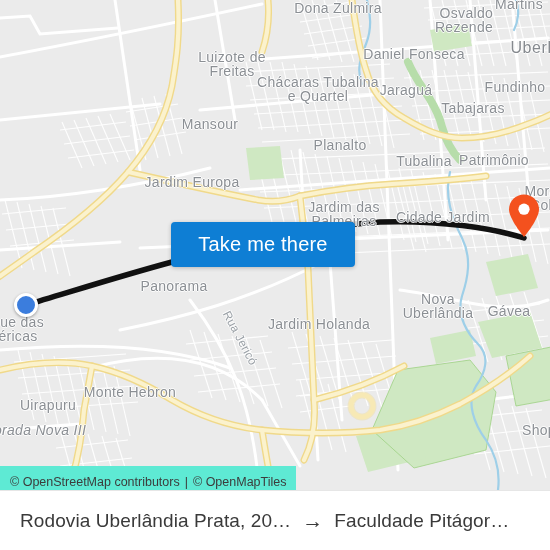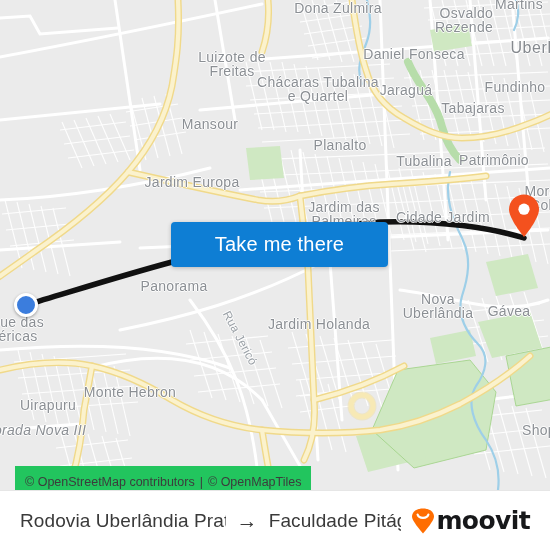--- a/index.html
+++ b/index.html
@@ -61,41 +61,41 @@
     position: absolute;
     left: 524px; top: 238px;
     width: 32px; height: 44px;
     margin-left: -16px; margin-top: -44px;
   }
 
   
   #take-me-there {
     position: absolute;
     left: 171px; top: 222px;
-    width: 217px; height: 45px;
+    width: 184px; height: 45px;
     background: #0e7ed4;
     color: #ffffff;
     border: none;
     border-radius: 4px;
     font-family: "Liberation Sans", sans-serif;
     font-size: 20px;
     letter-spacing: .2px;
     cursor: pointer;
     box-shadow: 0 1px 4px rgba(0,0,0,.22);
   }
 
   
   #attribution {
     position: absolute;
-    left: 15px; top: 466px;
+    left: 0; top: 466px;
     height: 24px;
     padding: 16px 10px;
     display: flex;
     align-items: center;
-    background: #22c55e;
+    background: #5eead4;
     color: #3c3c3c;
     font-size: 12.5px;
     white-space: nowrap;
   }
   #attribution .sep { margin: 0 5px; color: #3c3c3c; }
 
   
   #footer {
     position: absolute;
     left: 0; top: 490px;
@@ -367,22 +367,15 @@
       <span>© OpenMapTiles</span>
     </div>
   </div>
 
   <div id="footer">
     <div class="route-text">
       <span class="endpoint">Rodovia Uberlândia Prata, 20…</span>
       <span class="arrow">→</span>
       <span class="endpoint">Faculdade Pitágor…</span>
     </div>
-    <div id="moovit-logo">
-      <svg width="24" height="26" viewBox="0 0 24 26">
-        <path d="M12 25.5 C12 25.5 23 13.5 23 8.6 C23 3.3 18.1 0.4 12 0.4 C5.9 0.4 1 3.3 1 8.6 C1 13.5 12 25.5 12 25.5 Z" fill="#ff6d00"></path>
-        <path d="M6.6 6.6 C7.6 11 16.4 11 17.4 6.6" fill="none" stroke="#ffffff" stroke-width="2.2" stroke-linecap="round"></path>
-      </svg>
-      <span class="wordmark">moovit</span>
-    </div>
   </div>
 
 </div>
 
 </body></html>

